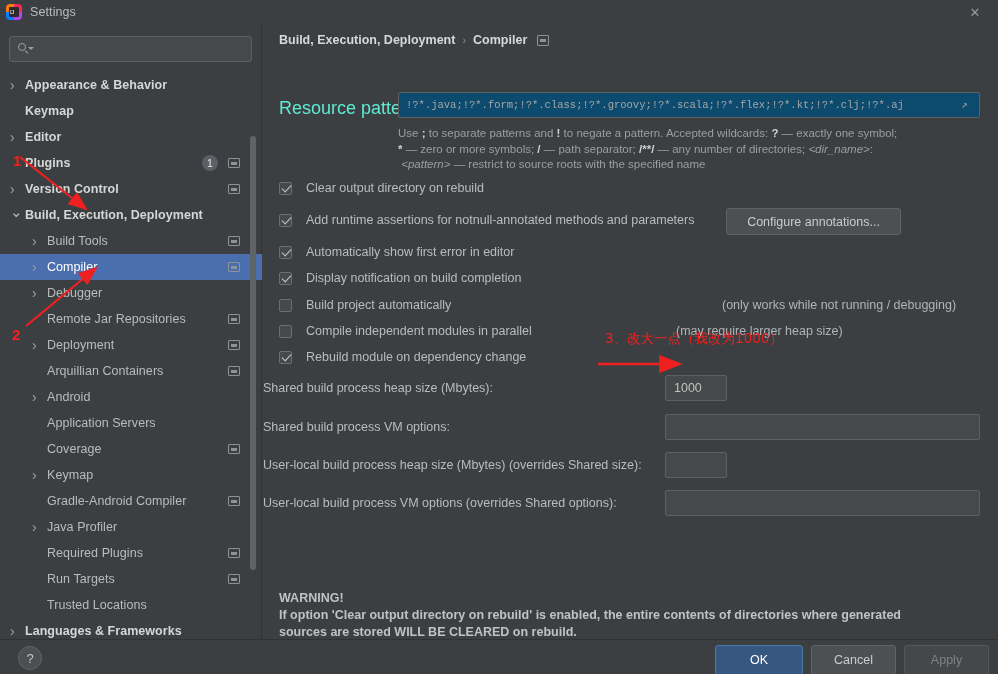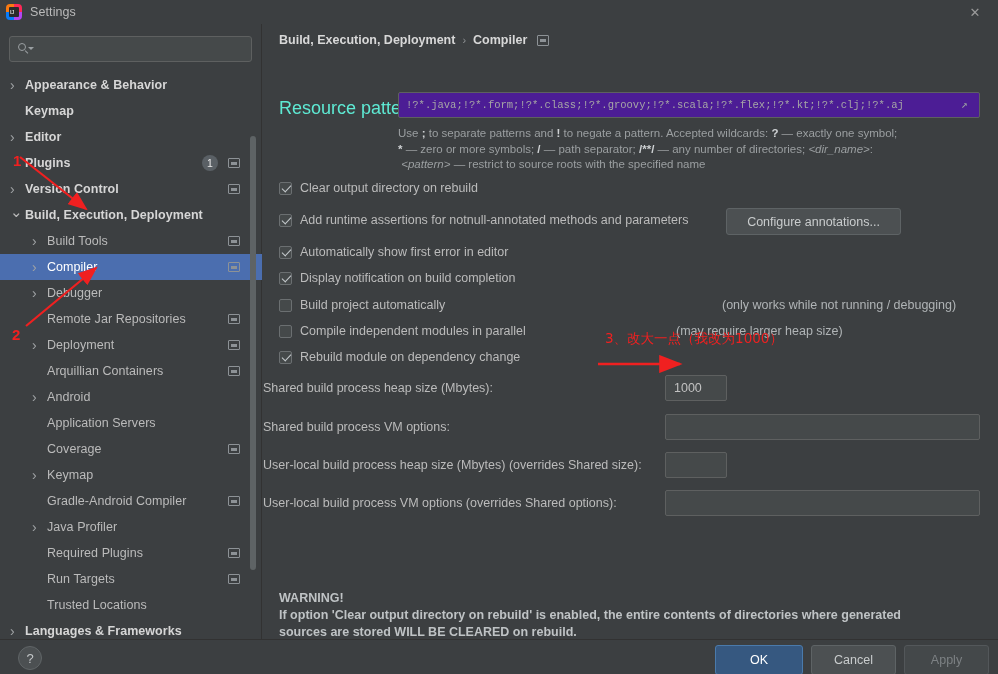--- a/index.html
+++ b/index.html
@@ -137,38 +137,38 @@
     display:inline-block; width:12px;height:11px;border:1.2px solid #8d9296;
     border-radius:1px; position:relative; margin-left:3px;
   }
   .bc-icon::after{content:"";position:absolute;left:2px;top:3px;width:6px;height:3px;background:#8d9296;}
 
   .row-label { font-size: 18px; color: #5eead4; }
 
   .rp-label { position:absolute; left:16px; top:74px; }
   .rp-field {
     position:absolute; left:135px; top:68px; width:582px; height:26px;
-    background:#4c1d95; border:1px solid #5e6060; border-radius:2px;
+    background:#0c4a6e; border:1px solid #5e6060; border-radius:2px;
     display:flex; align-items:center; padding: 0 24px 0 7px;
     font-family:"Liberation Mono", monospace; font-size:10.5px; color:#a6a6a6;
     overflow:hidden; white-space:nowrap;
   }
   .expand-ico {
     position:absolute; right:7px; top:7px; width:11px;height:11px;
     color:#9a9fa2; font-size:11px; line-height:11px;
   }
   .rp-help {
     position:absolute; left:135px; top:102px; width:600px;
     font-size:11.5px; color:#9b9fa1; line-height:15.5px;
   }
   .rp-help b { color:#cfd2d4; }
   .rp-help i { font-style: italic; }
 
   .cb-row {
-    position:absolute; left:16px; display:flex; align-items:center; gap:8px;
+    position:absolute; left:16px; display:flex; align-items:center; gap:14px;
   }
   .cbox {
     width:13px; height:13px; flex:none;
     background:#45494a; border:1px solid #6b6f71; border-radius:2px;
     position:relative;
   }
   .cbox.checked::after {
     content:""; position:absolute; left:3.5px; top:0.5px;
     width:4px; height:8px; border:solid #c4c9cc;
     border-width:0 1.6px 1.6px 0; transform: rotate(43deg);

